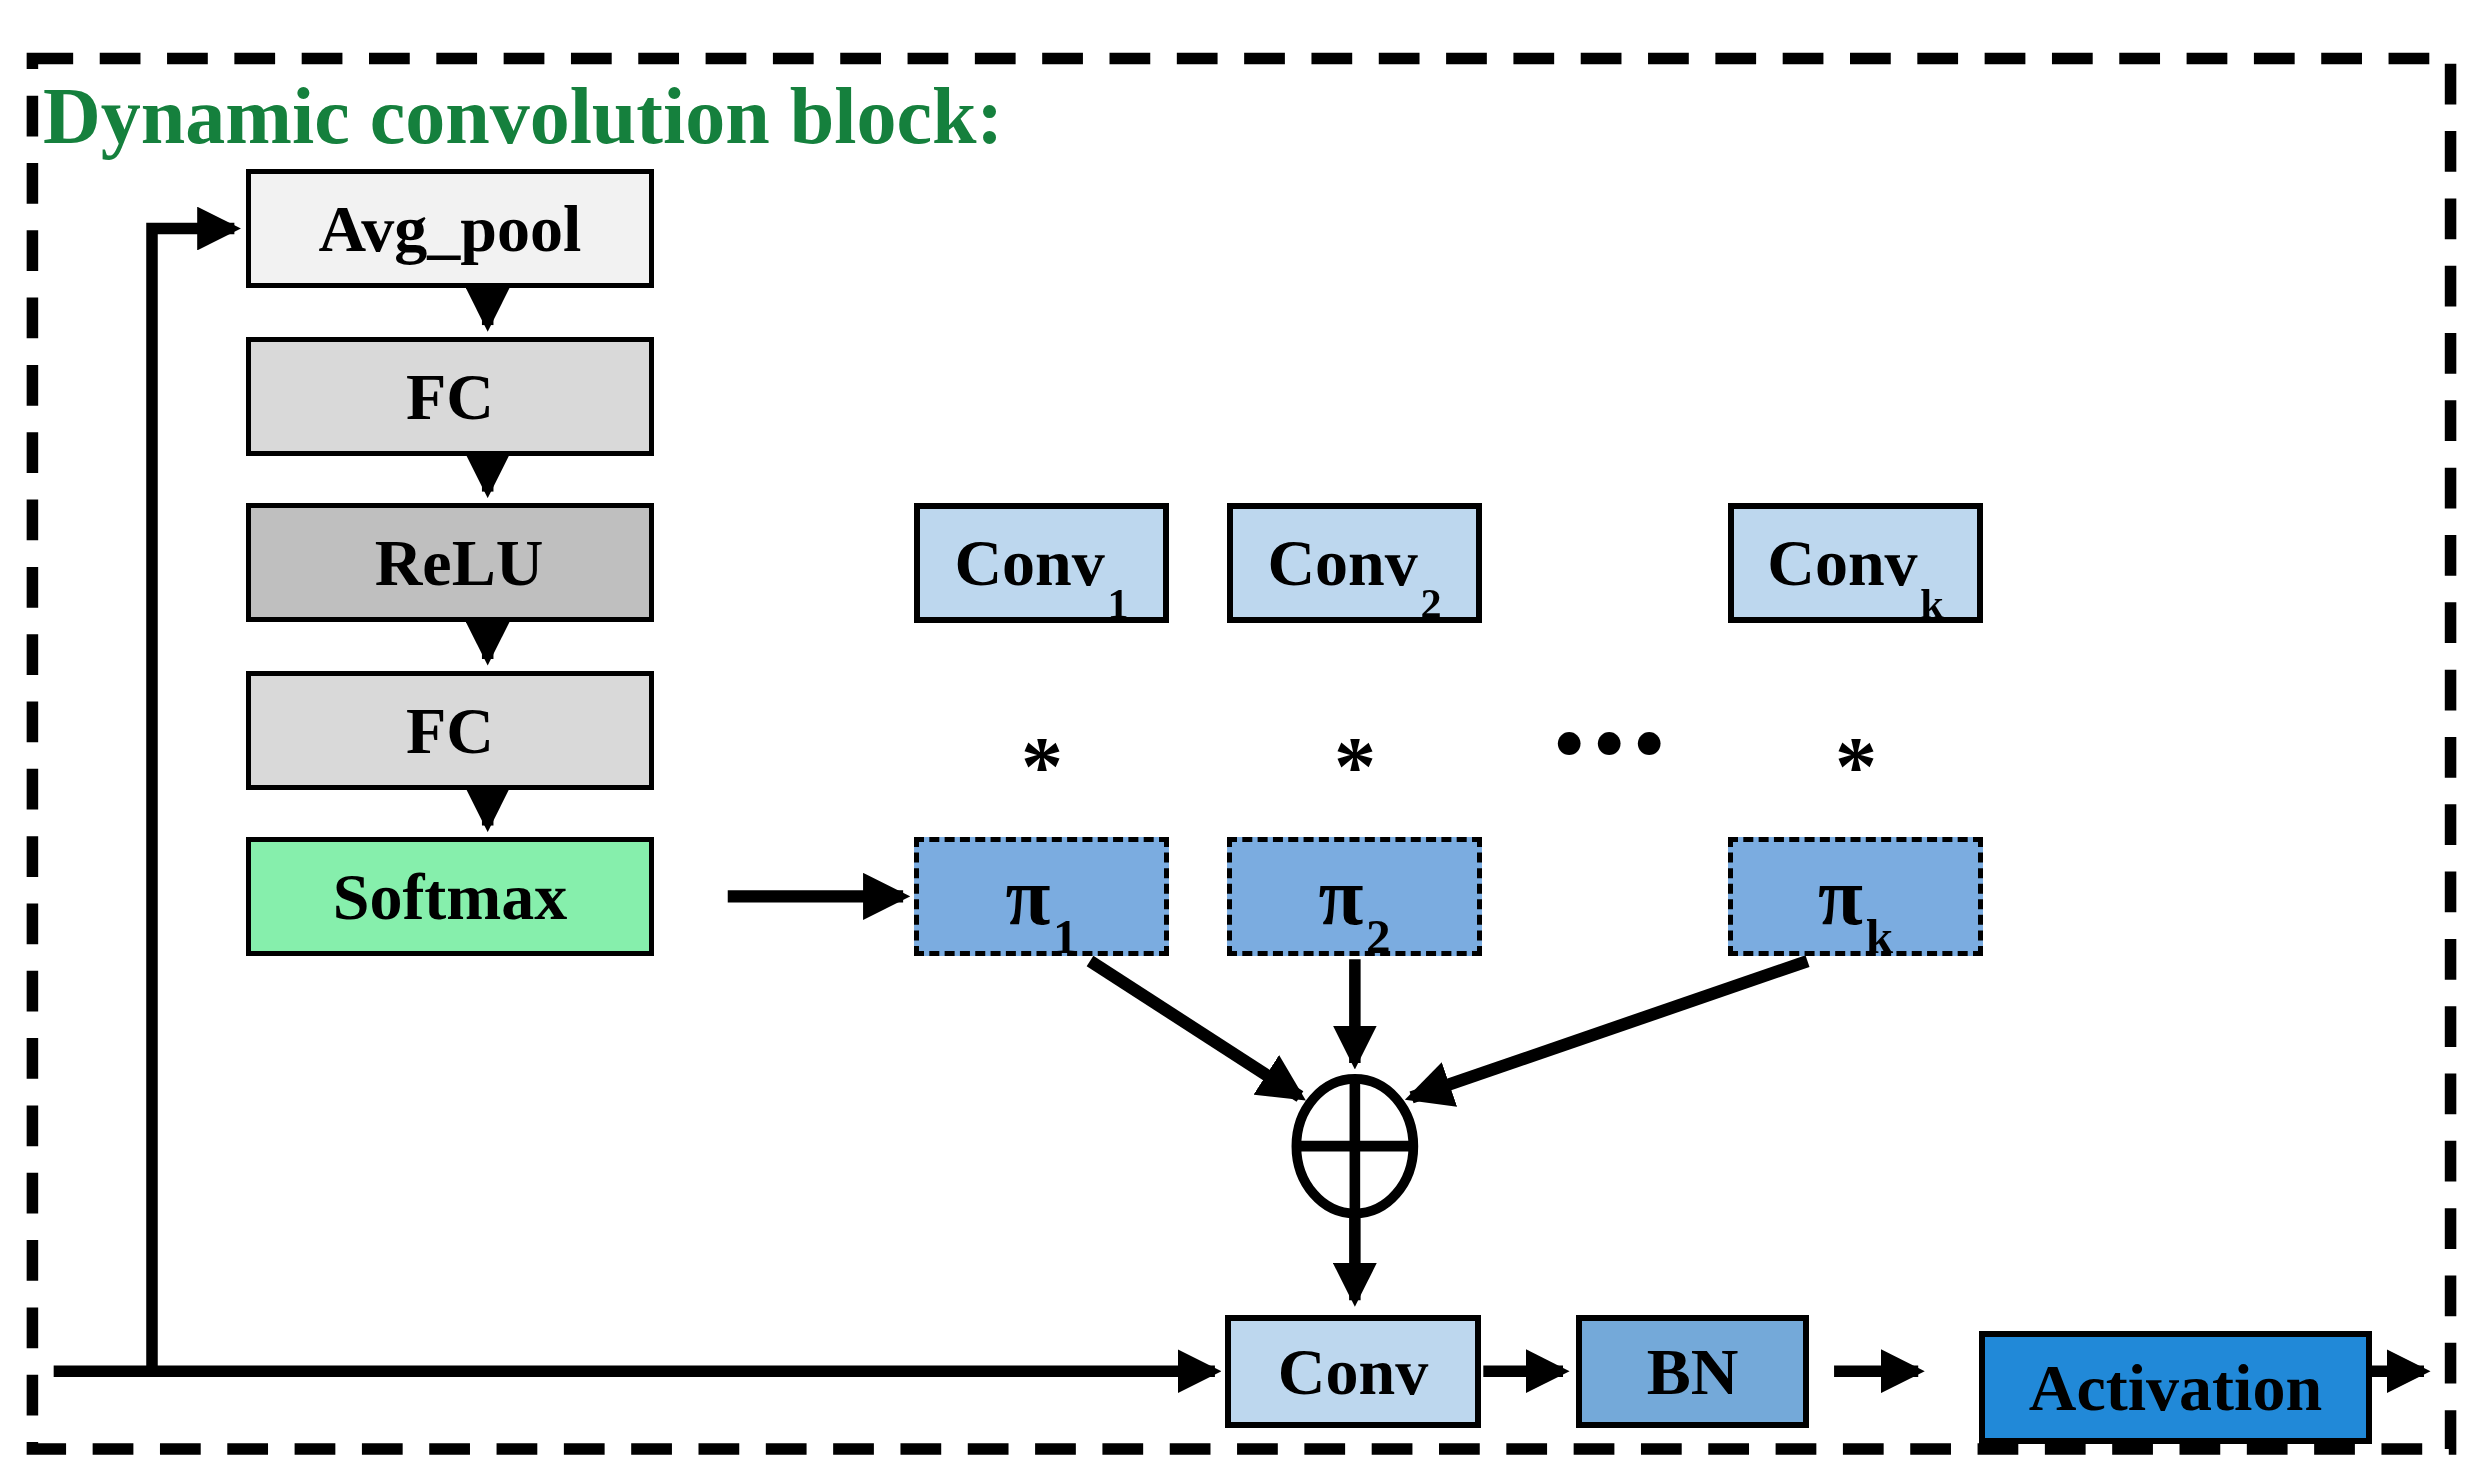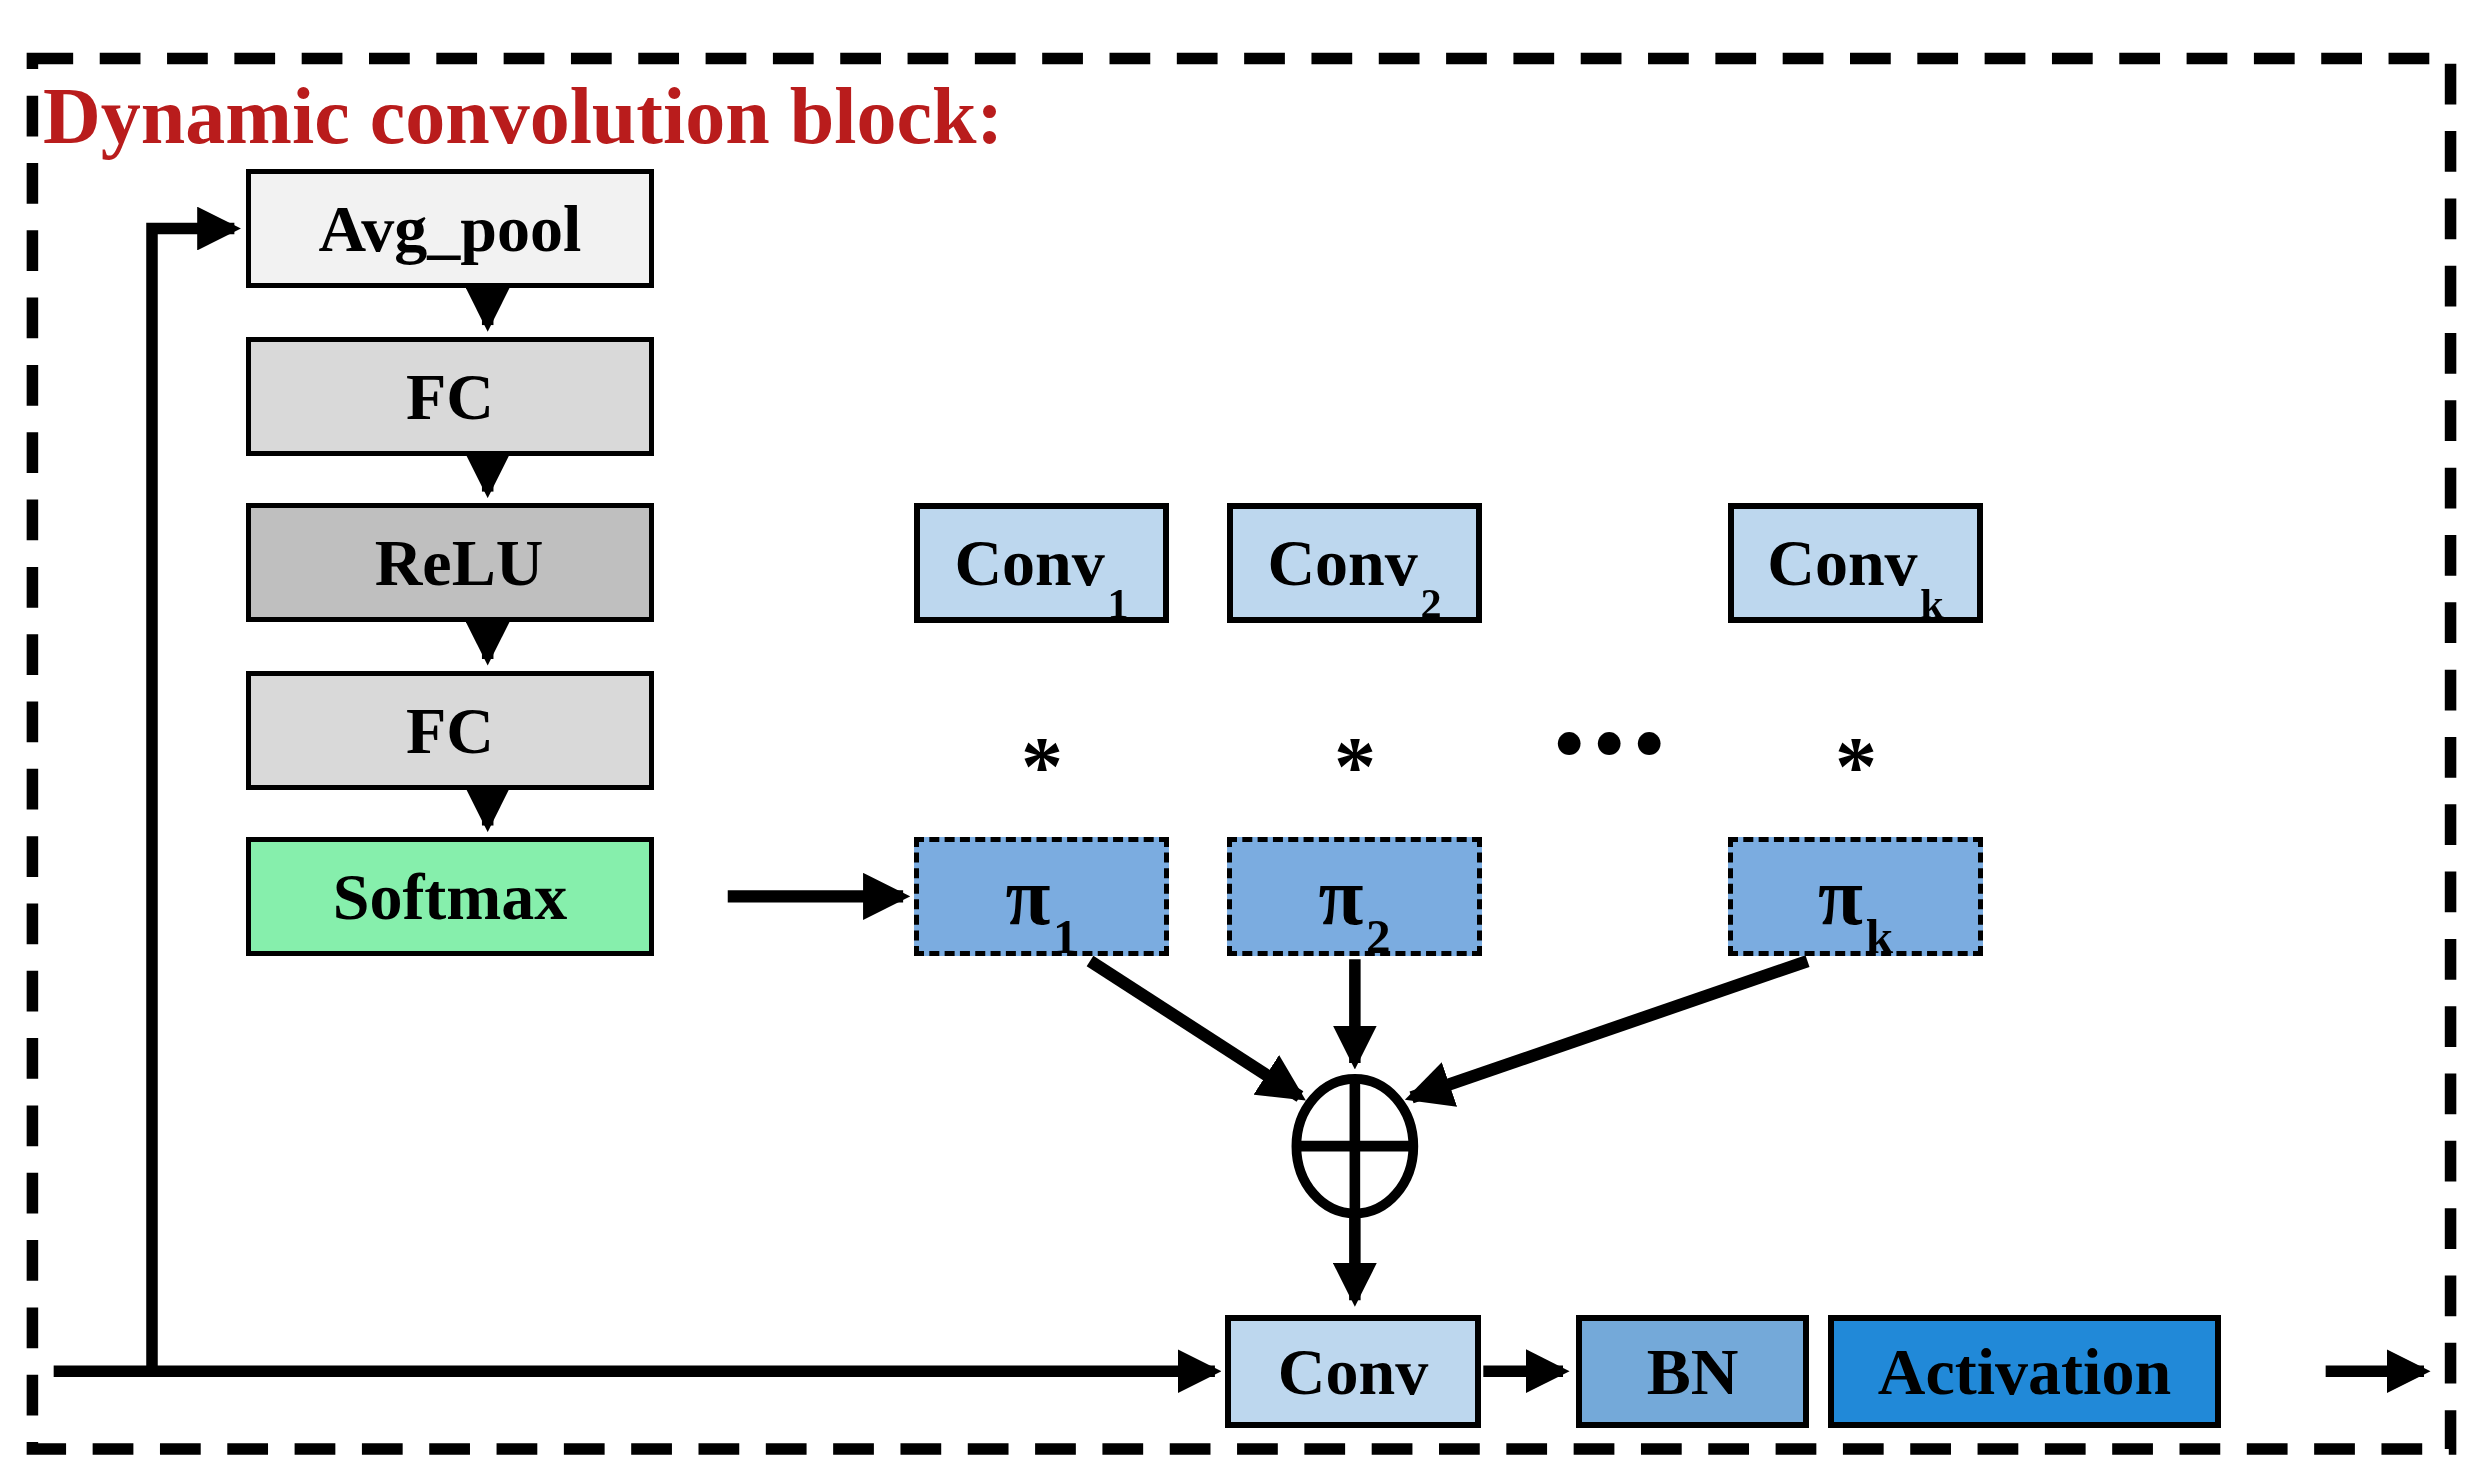--- a/index.html
+++ b/index.html
@@ -15,21 +15,21 @@
     position: absolute;
     left: 0; top: 0;
     width: 2475px; height: 1481px;
     z-index: 1;
   }
   .title {
     position: absolute;
     left: 43px; top: 71px;
     font-size: 80px;
     font-weight: bold;
-    color: #b91c1c;
+    color: #15803d;
     z-index: 3;
     white-space: nowrap;
   }
   .box {
     position: absolute;
     box-sizing: border-box;
     display: flex;
     align-items: center;
     justify-content: center;
     z-index: 2;
@@ -157,18 +157,18 @@
     <span>π</span>
       <span class="sub">k</span>
   </div>
 
   <div class="box out-box" style="left: 1225px; width: 256px; background-color: rgb(189, 215, 238);">
     <span>Conv</span>
   </div>
   <div class="box out-box" style="left: 1576px; width: 233px; background-color: rgb(116, 169, 217);">
     <span>BN</span>
   </div>
-  <div class="box out-box" style="left: 1828px; width: 393px; background-color: rgb(33, 137, 216);">
+  <div class="box out-box" style="left: 1979px; width: 393px; background-color: rgb(33, 137, 216); margin-top: 16px;">
     <span>Activation</span>
   </div>
 
 </div>
 
 
 </body></html>

